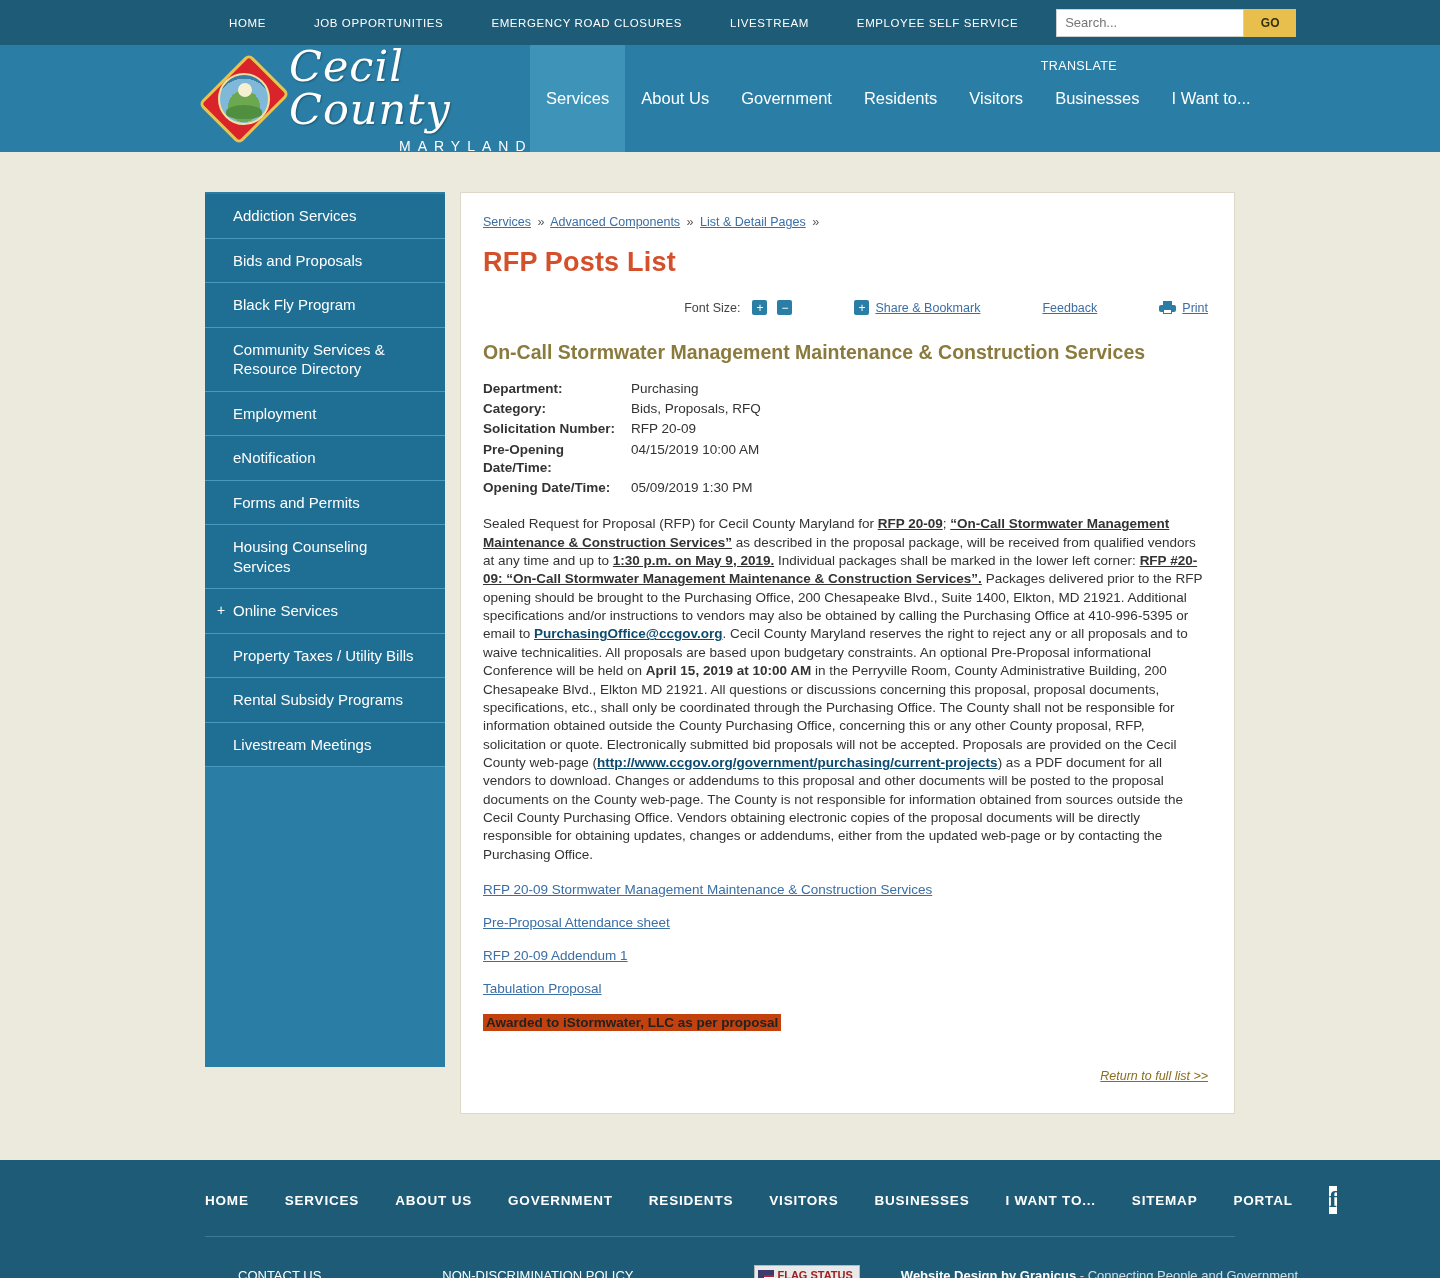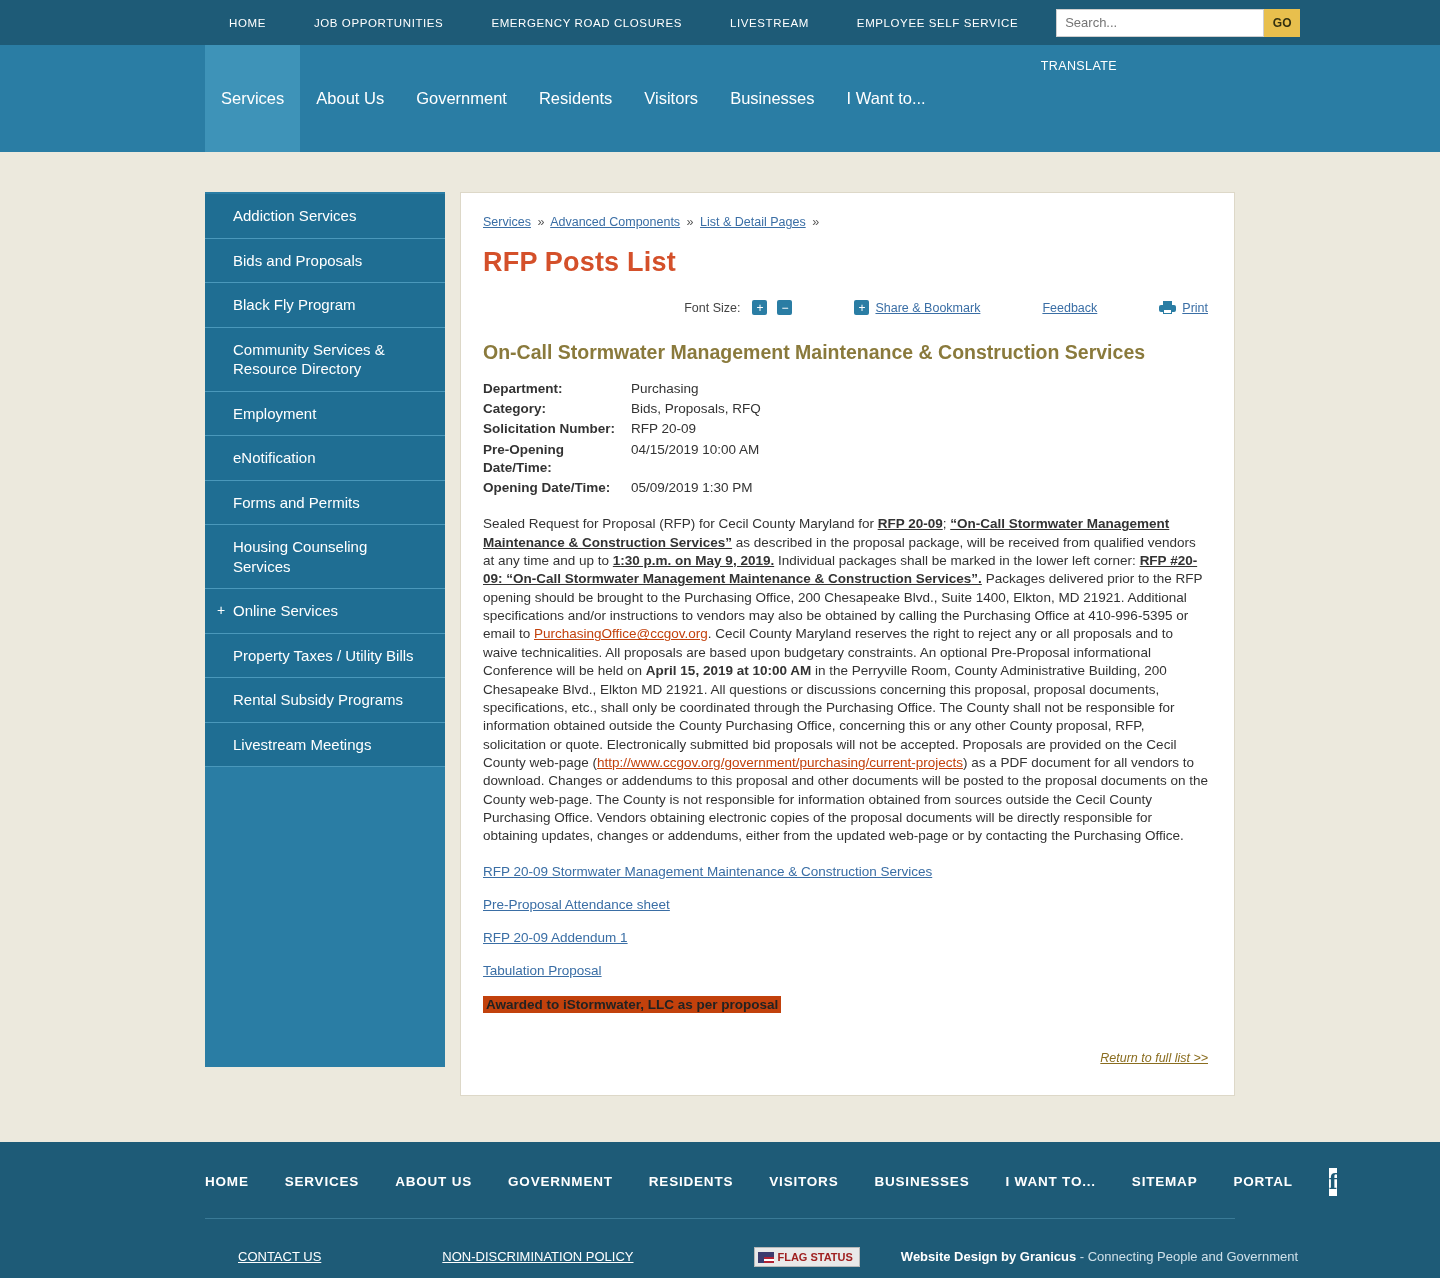--- a/index.html
+++ b/index.html
@@ -36,32 +36,32 @@
     letter-spacing: 0.6px;
     padding: 0 24px;
     white-space: nowrap;
   }
   .search-wrap {
     display: flex;
     align-items: center;
     margin-left: 14px;
   }
   .search-input {
-    width: 208px;
+    width: 188px;
     height: 28px;
     border: 1px solid #cfcfcf;
     padding: 0 8px;
     font-size: 13px;
     color: #777;
     font-family: "Liberation Sans", sans-serif;
     outline: none;
   }
   .search-go {
     height: 28px;
-    width: 36px;
+    width: 52px;
     background: #e8bf4d;
     border: none;
     color: #33300f;
     font-weight: bold;
     font-size: 12px;
     cursor: pointer;
     font-family: "Liberation Sans", sans-serif;
   }
 
   
@@ -283,21 +283,21 @@
     width: 148px;
     color: #333;
   }
 
   .body-text {
     font-size: 13.5px;
     line-height: 1.36;
     text-align: left;
     color: #333;
   }
-  .body-text a { color: #c2410c; text-decoration: underline; }
+  .body-text a { color: #0c4a6e; text-decoration: underline; font-weight: bold; }
   .body-text b, .body-text strong { font-weight: bold; }
   .u { text-decoration: underline; }
 
   .doclinks { margin-top: 18px; }
   .doclinks a {
     display: block;
     color: #3a6ea5;
     text-decoration: underline;
     font-size: 13.5px;
     margin-bottom: 18px;
@@ -414,20 +414,29 @@
     <a href="#">EMPLOYEE SELF SERVICE</a>
     <div class="search-wrap">
       <input class="search-input" type="text" placeholder="Search..." style="">
       <button class="search-go">GO</button>
     </div>
   </div>
 </div>
 
 <div class="header">
   <div class="header-inner">
+    <div class="logo-area">
+      <div class="seal">
+        <div class="seal-inner"></div>
+      </div>
+      <div class="brand">
+        <div class="name">Cecil County</div>
+        <div class="state">MARYLAND</div>
+      </div>
+    </div>
     <div class="mainnav">
       <a href="#" class="active">Services</a>
       <a href="#">About Us</a>
       <a href="#">Government</a>
       <a href="#">Residents</a>
       <a href="#">Visitors</a>
       <a href="#">Businesses</a>
       <a href="#">I Want to...</a>
     </div>
     <div class="translate">TRANSLATE</div>

